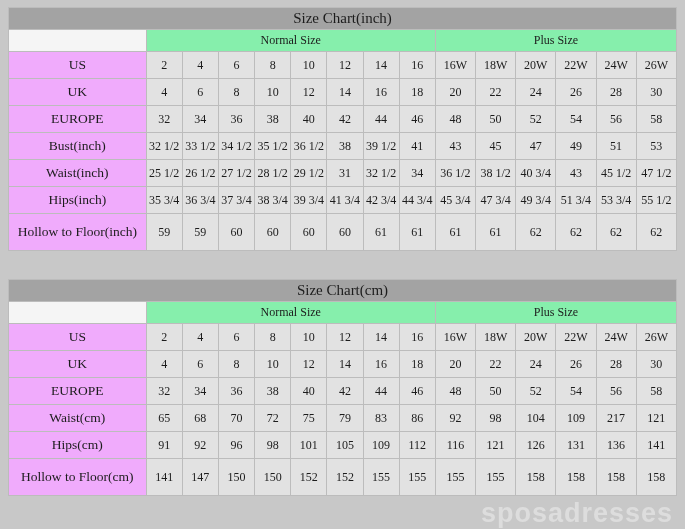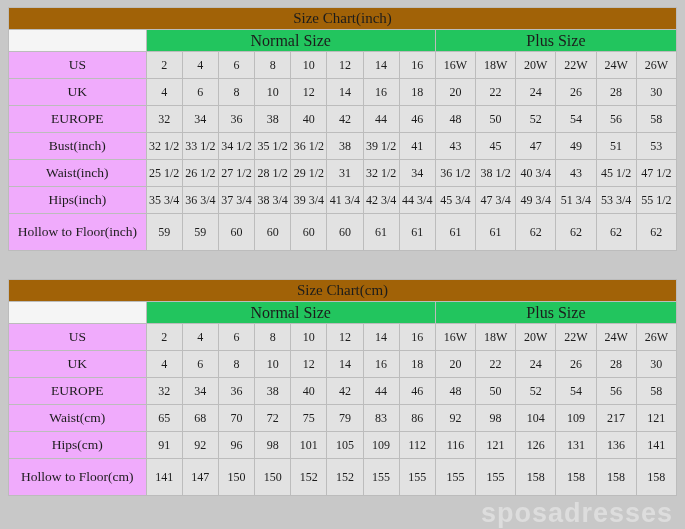--- a/index.html
+++ b/index.html
@@ -31,27 +31,27 @@
   td {
     border: 1px solid #bcbcbc;
     text-align: center;
     vertical-align: middle;
     color: #1c1c1c;
     padding: 0;
     overflow: hidden;
     white-space: nowrap;
   }
   td.title-cell {
-    background: #a16207;
+    background: #a3a3a3;
     font-size: 15px;
     height: 21px;
   }
   td.group-cell {
-    background: #22c55e;
-    font-size: 16px;
+    background: #86efac;
+    font-size: 12px;
     height: 21px;
   }
   td.corner-cell {
     background: #f5f5f5;
   }
   td.label-cell {
     background: #f0abfc;
     font-size: 13.5px;
   }
   td.data-cell {

